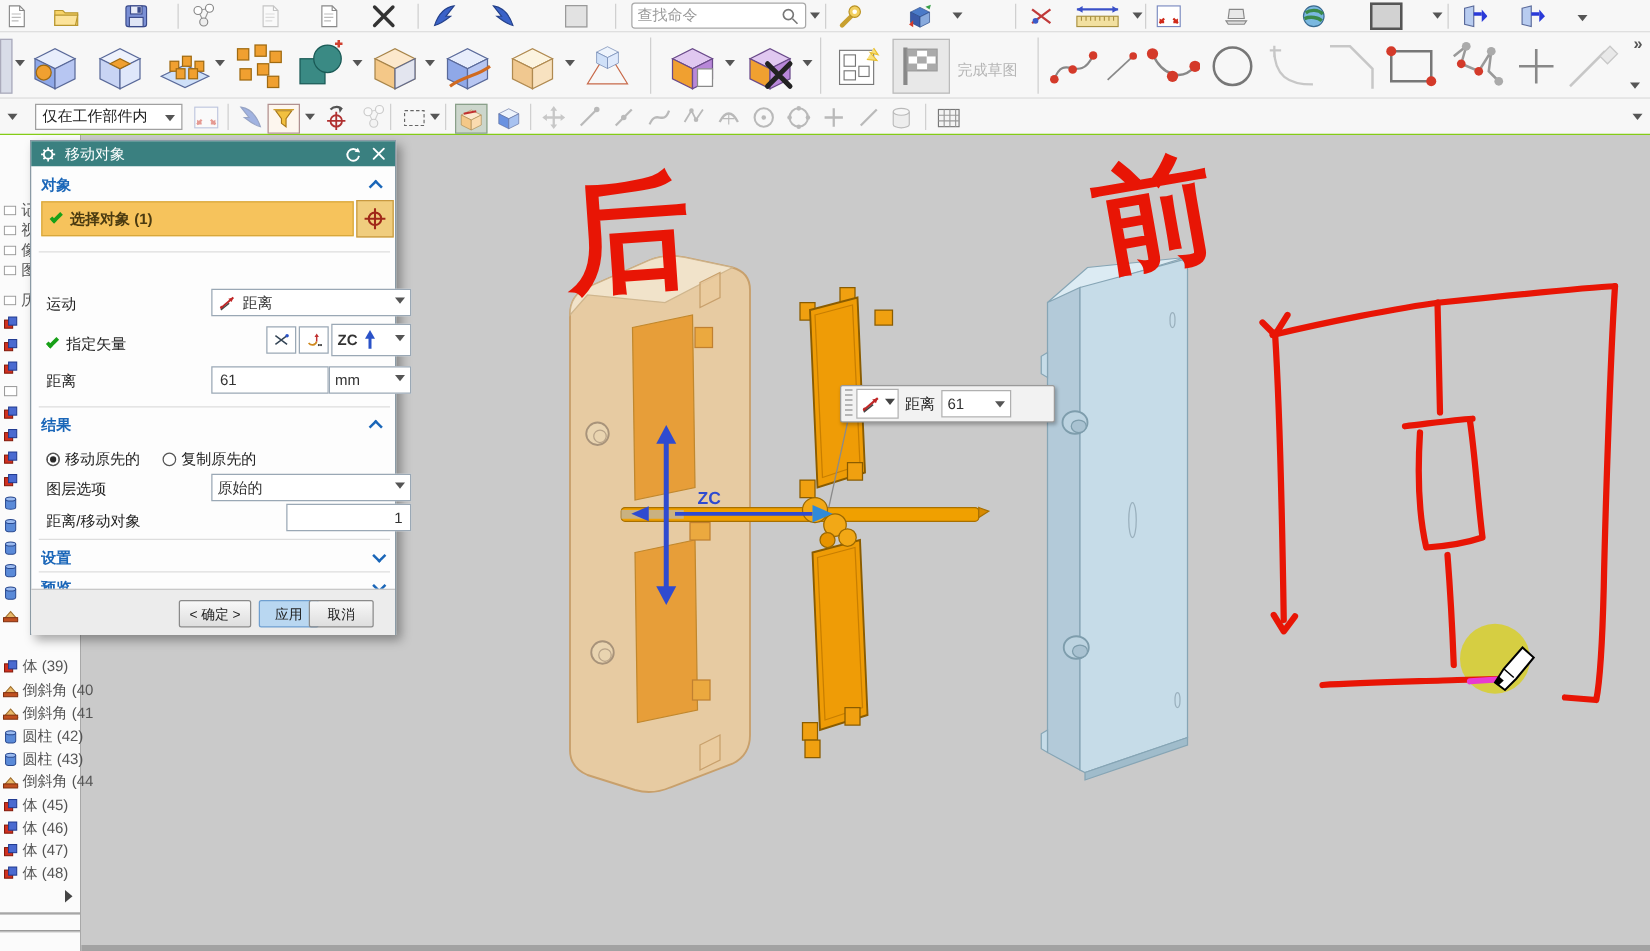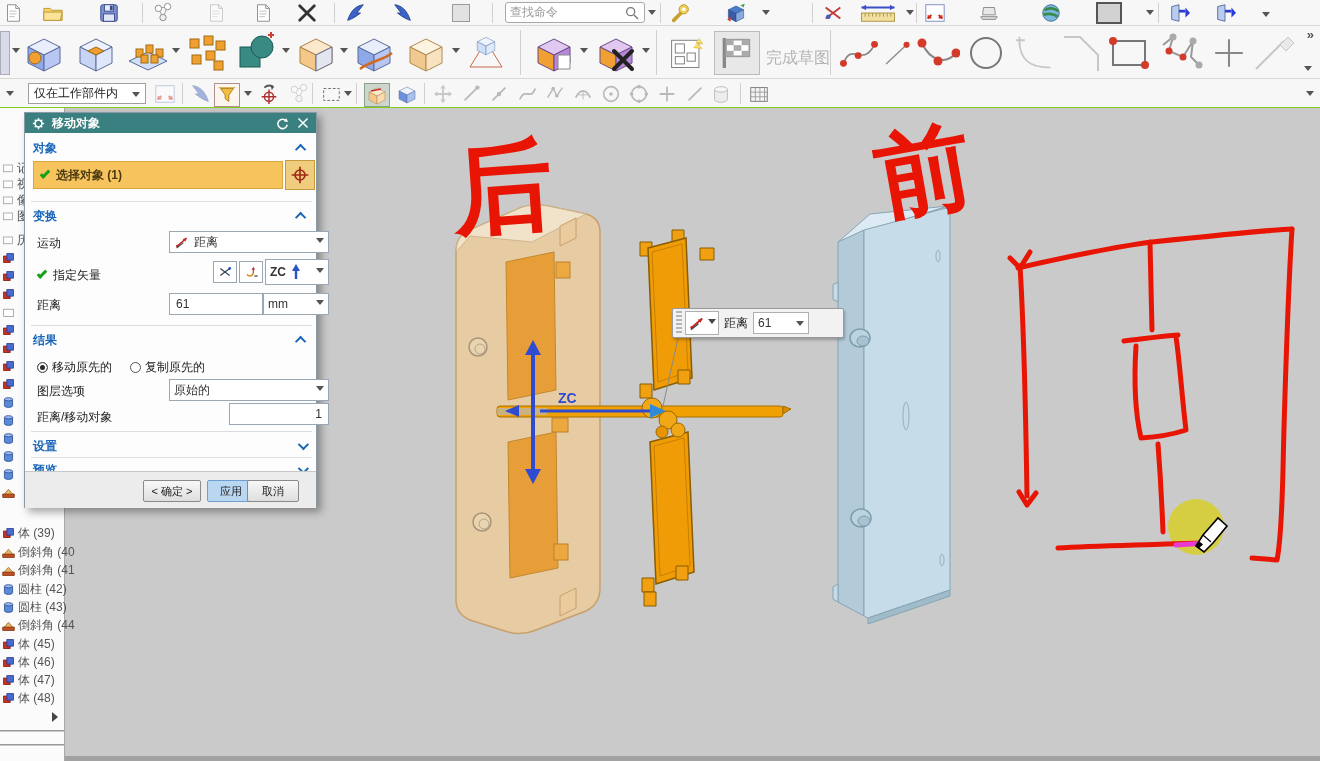--- a/index.html
+++ b/index.html
@@ -19,21 +19,21 @@
   .si{position:absolute;top:4px;width:22px;height:22px}
   .vdiv{position:absolute;top:3px;width:1px;background:#d0d0d0}
   #row1 .vdiv{height:20px}.#row2 .vdiv{height:46px}
   #row2 .vdiv{top:4px;height:45px}
   #row3 .vdiv{top:4px;height:21px}
   .car{position:absolute;width:0;height:0;border:4px solid transparent;border-top:5px solid #555}
   .searchbox{position:absolute;left:505px;top:2px;width:140px;height:21px;background:#fff;border:1px solid #a8a8a8;border-radius:3px;display:flex;align-items:center;padding:0 4px;color:#9a9a9a}
   .searchbox span{flex:1}
   .combo3{position:absolute;left:28px;top:4px;width:118px;height:21px;background:#fff;border:1px solid #a0a0a0;display:flex;align-items:center;padding:0 5px;color:#222}
   .combo3 .car{right:5px;top:8px}
-  .flagtext{position:absolute;left:766px;top:22px;width:64px;color:#b5b5b5;font-size:16px}
+  .flagtext{position:absolute;left:766px;top:22px;width:64px;color:#b5b5b5;font-size:12px}
   .ovf{position:absolute;right:8px;top:1px;color:#555;font-weight:bold;font-size:13px;letter-spacing:-2px}
   .boxbtn{border:1px solid #b09090;background:#fdf6ee}
   .activebtn{background:#ccd6cc;border:1px solid #8aa08a}
   
   #sidebar{position:absolute;left:0;top:108px;width:65px;height:653px;background:#fbfbfb;border-right:1px solid #a8a8a8;z-index:4}
   .sbrow{position:absolute;left:2px;height:16px;display:flex;align-items:center;gap:3px;white-space:nowrap;color:#555}
   .sbrow svg{flex:0 0 auto}
   .sb-arrow{position:absolute;left:52px;width:0;height:0;border:5px solid transparent;border-left:6px solid #444}
   .sb-line{position:absolute;left:0;width:64px;height:2px;background:#c8c8c8;border-top:1px solid #9a9a9a}
   
@@ -45,21 +45,21 @@
   
   #minibar{position:absolute;left:672px;top:308px;width:172px;height:30px;background:#f2f2f2;border:1px solid #9a9a9a;border-radius:2px;box-shadow:1px 2px 3px rgba(0,0,0,.25);display:flex;align-items:center;z-index:3}
   #minibar .mgrip{width:6px;height:24px;margin:0 3px;background:repeating-linear-gradient(#b5b5b5 0 2px,transparent 2px 4px)}
   .mbtn{width:34px;height:24px;background:#fff;border:1px solid #b0b0b0;display:flex;align-items:center;justify-content:center;gap:2px}
   #minibar .lbl{margin:0 5px;color:#222}
   .mval{width:56px;height:22px;background:#fff;border:1px solid #b0b0b0;display:flex;align-items:center;padding:0 4px;position:relative}
   .mval .car{right:4px;top:8px}
   
   #dialog{position:absolute;left:24px;top:112px;width:293px;height:396px;background:#fdfdfd;border:1px solid #8a9aa5;box-shadow:4px 4px 8px rgba(0,0,0,.35);z-index:5}
   #dlg-header{position:absolute;left:0;top:0;width:100%;height:20px;background:var(--teal);color:#fff;display:flex;align-items:center;padding:0 6px;gap:6px}
-  #dlg-header .title{flex:1;font-weight:bold}
+  #dlg-header .title{flex:1;font-weight:normal}
   .sect{position:absolute;left:8px;width:277px;height:18px;color:var(--secblue);font-weight:bold;display:flex;align-items:center}
   .sect .sp{flex:1}
   .chevu,.chevd{width:8px;height:8px;border-left:2px solid var(--secblue);border-top:2px solid var(--secblue);margin-right:4px}
   .chevu{transform:rotate(45deg) translateY(2px)}
   .chevd{transform:rotate(225deg) translateY(2px)}
   .sep{position:absolute;left:6px;width:281px;height:1px;background:#ddd}
   .selrow{position:absolute;left:8px;top:48px;width:250px;height:28px;background:var(--selorange);border:1px solid #d8a83c;display:flex;align-items:center;gap:6px;padding:0 6px;color:#4a3a10;font-weight:bold}
   .crossbtn{position:absolute;left:260px;top:47px;width:30px;height:30px;background:#f0cd7e;border:1px solid #c89a40;display:flex;align-items:center;justify-content:center}
   .chk{display:inline-block;width:10px;height:5px;border-left:3px solid #18a018;border-bottom:3px solid #18a018;transform:rotate(-45deg);margin-top:-3px}
   .frow{position:absolute;left:12px;width:270px;height:24px;display:flex;align-items:center;color:#222}
@@ -828,25 +828,20 @@
     <span class="chk"></span>
     <span>选择对象 (1)</span>
   </div>
   <div class="crossbtn">
     <svg width="20" height="20">
         <use href="#target"></use>
       </svg>
   </div>
 
   <div class="sep" style="top:88px"></div>
-  <div class="sect" style="top:94px">
-    <span>变换</span>
-      <span class="sp"></span>
-      <div class="chevu"></div>
-  </div>
 
   <div class="frow" style="top:118px">
       <span>运动</span>
     </div>
   <div class="dcombo" style="left:144px;top:118px;width:160px">
     <svg width="16" height="16">
         <use href="#reddiag"></use>
       </svg>
     <span>距离</span>
     <span class="sp" style="flex:1"></span>

